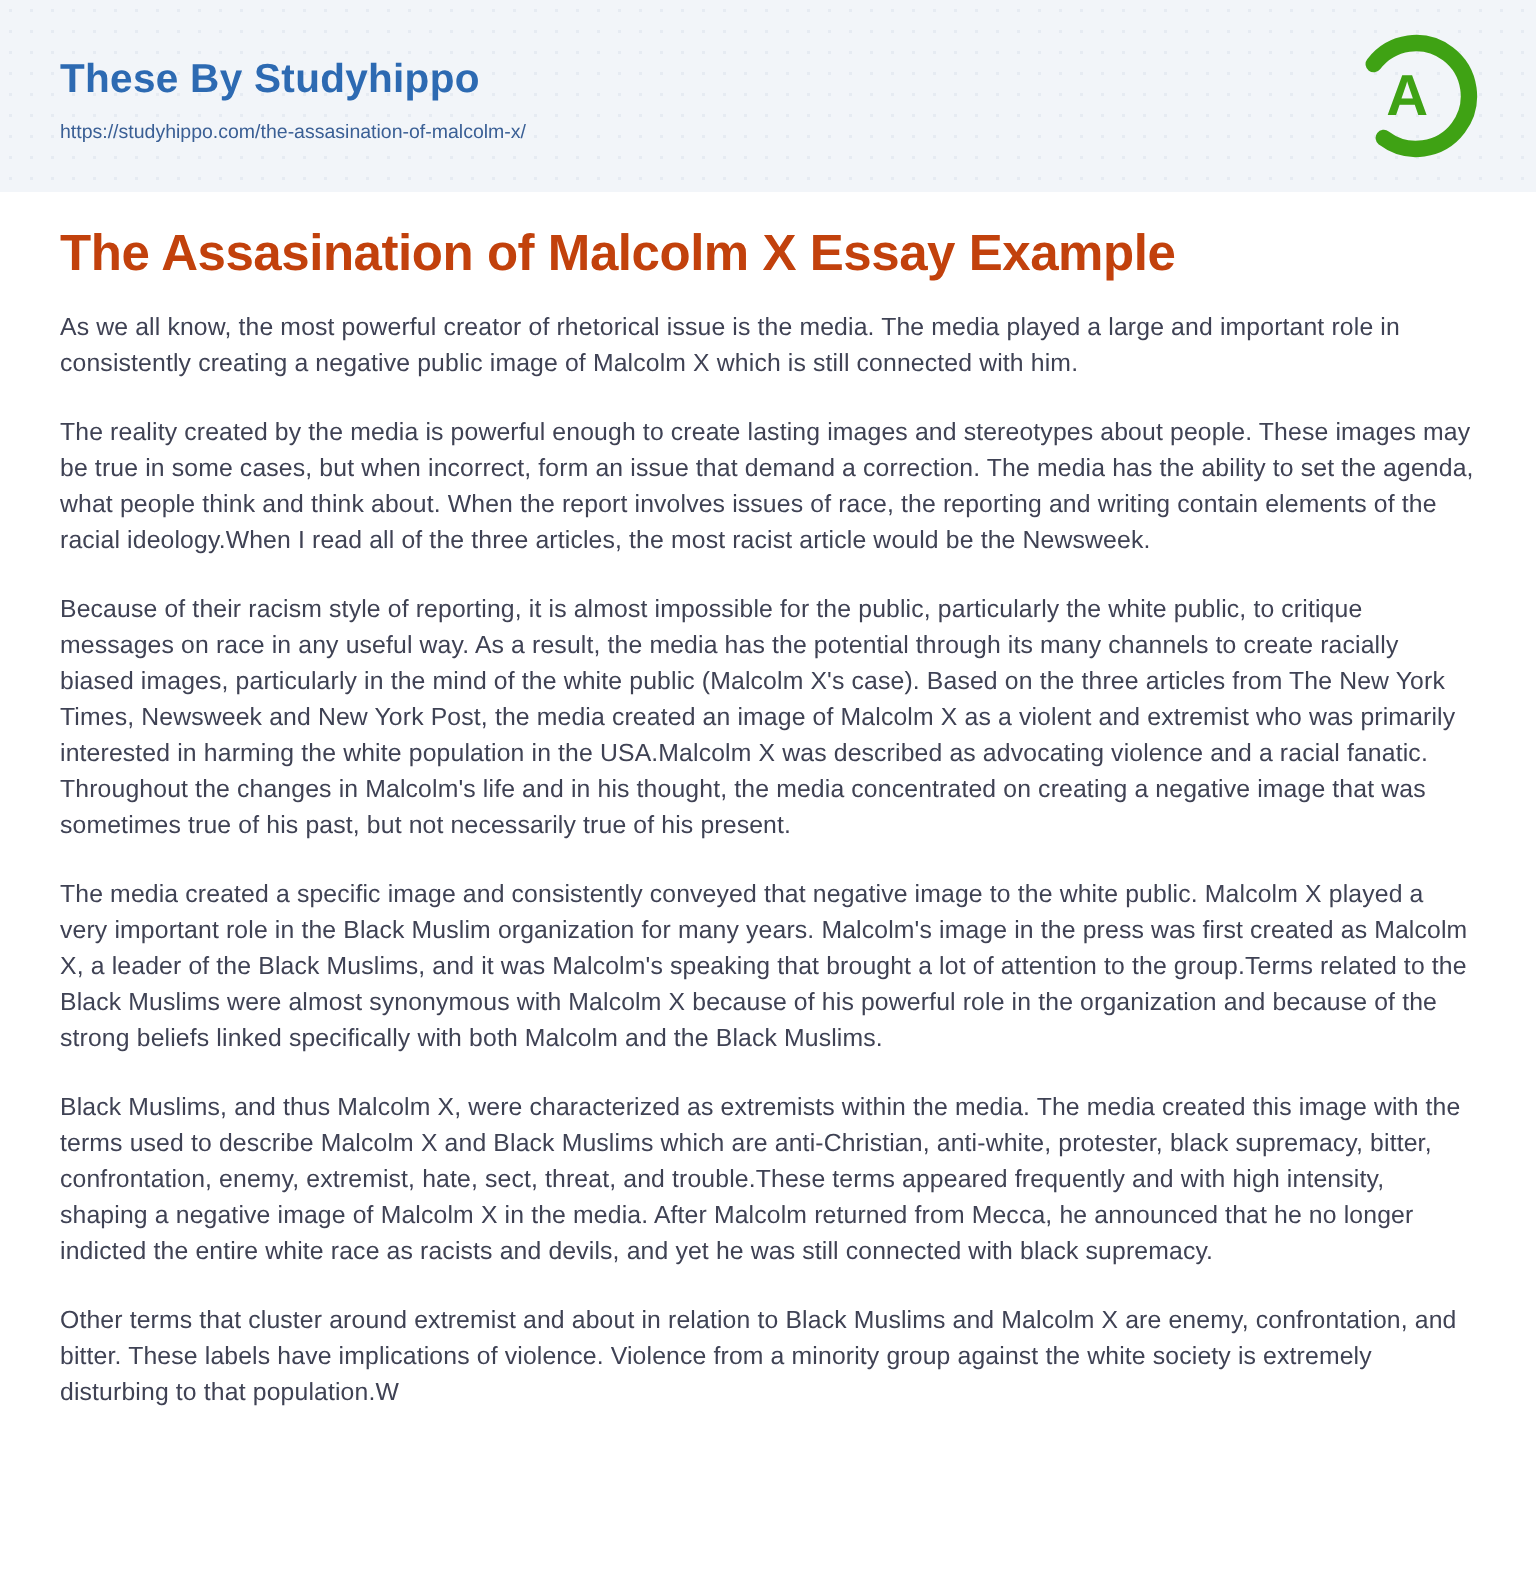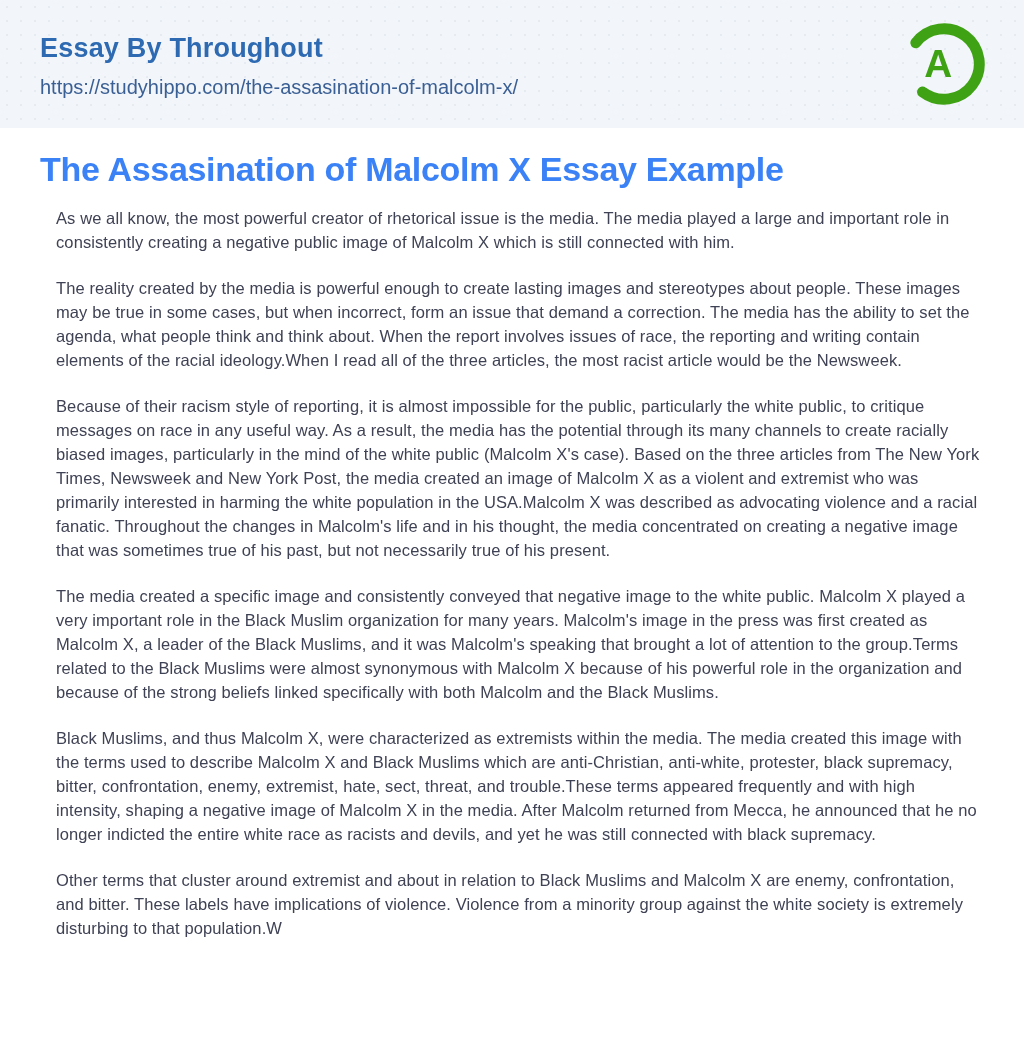--- a/index.html
+++ b/index.html
@@ -27,53 +27,53 @@
   .header-text { display: flex; flex-direction: column; padding-top: 4px; }
   .site-title {
     color: #2d6ab2;
     font-size: 27px;
     font-weight: 700;
     letter-spacing: 0.2px;
     margin-bottom: 12px;
   }
   .page-url {
     color: #3a5f95;
-    font-size: 20px;
+    font-size: 13px;
     font-weight: 500;
     text-decoration: none;
   }
   .logo { width: 84px; height: 84px; flex: 0 0 auto; }
   .logo svg { display: block; width: 100%; height: 100%; }
 
   
   .article {
     padding: 20px 40px 0 40px;
   }
   .essay-title {
     margin: 0 0 15px 0;
-    color: #3b82f6;
+    color: #c2410c;
     font-size: 34px;
     font-weight: 700;
     letter-spacing: -0.3px;
     line-height: 1.25;
   }
   .article p {
-    margin: 0 0 22px 16px;
+    margin: 0 0 22px 0;
     color: #3f4254;
     font-size: 16.5px;
     line-height: 24px;
     letter-spacing: 0.1px;
   }
 </style>
 </head>
 <body>
 
 <header class="page-header">
   <div class="header-text">
-    <div class="site-title">Essay By Throughout</div>
+    <div class="site-title">These By Studyhippo</div>
     <a class="page-url" href="#">https://studyhippo.com/the-assasination-of-malcolm-x/</a>
   </div>
   <div class="logo">
     <svg viewBox="0 0 100 100" aria-hidden="true">
 
       <circle cx="50" cy="50" r="42" fill="none" stroke="#3fa214" stroke-width="13" stroke-linecap="round" stroke-dasharray="198 66" transform="rotate(217 50 50)"></circle>
       <text x="43" y="65" text-anchor="middle" font-family="Liberation Sans, sans-serif" font-size="46" font-weight="700" fill="#3fa214">A</text>
     </svg>
   </div>
 </header>

